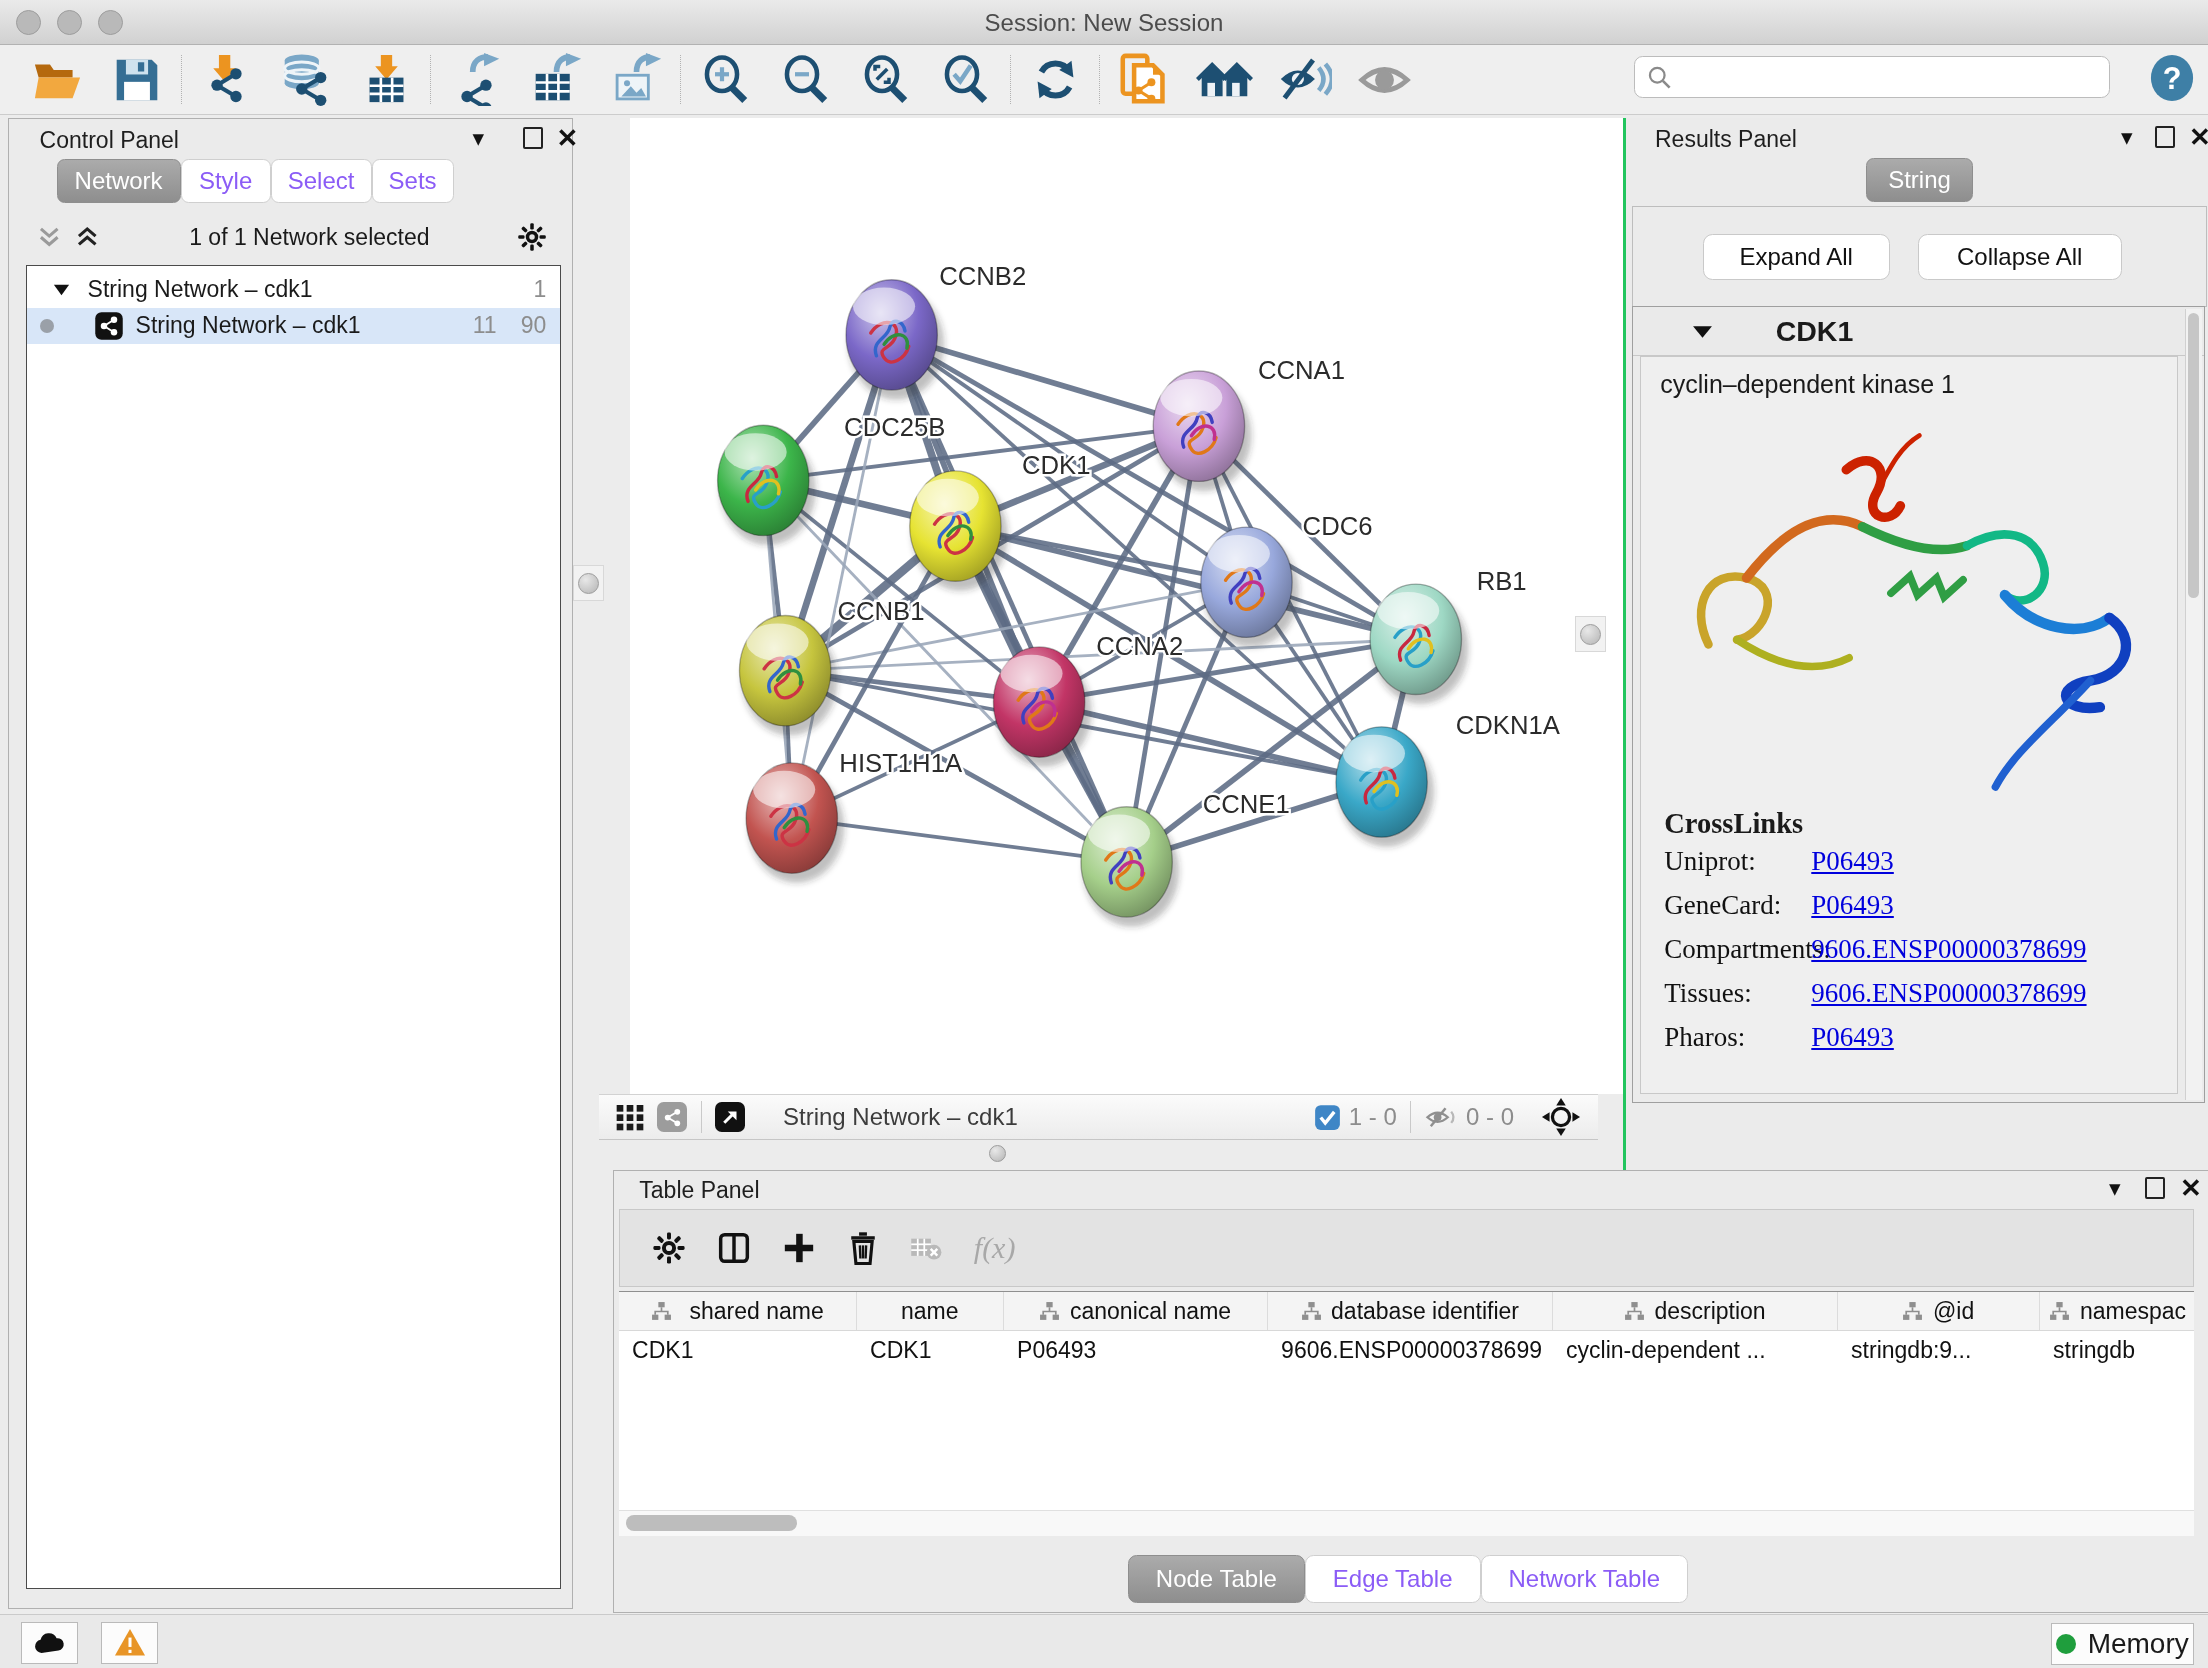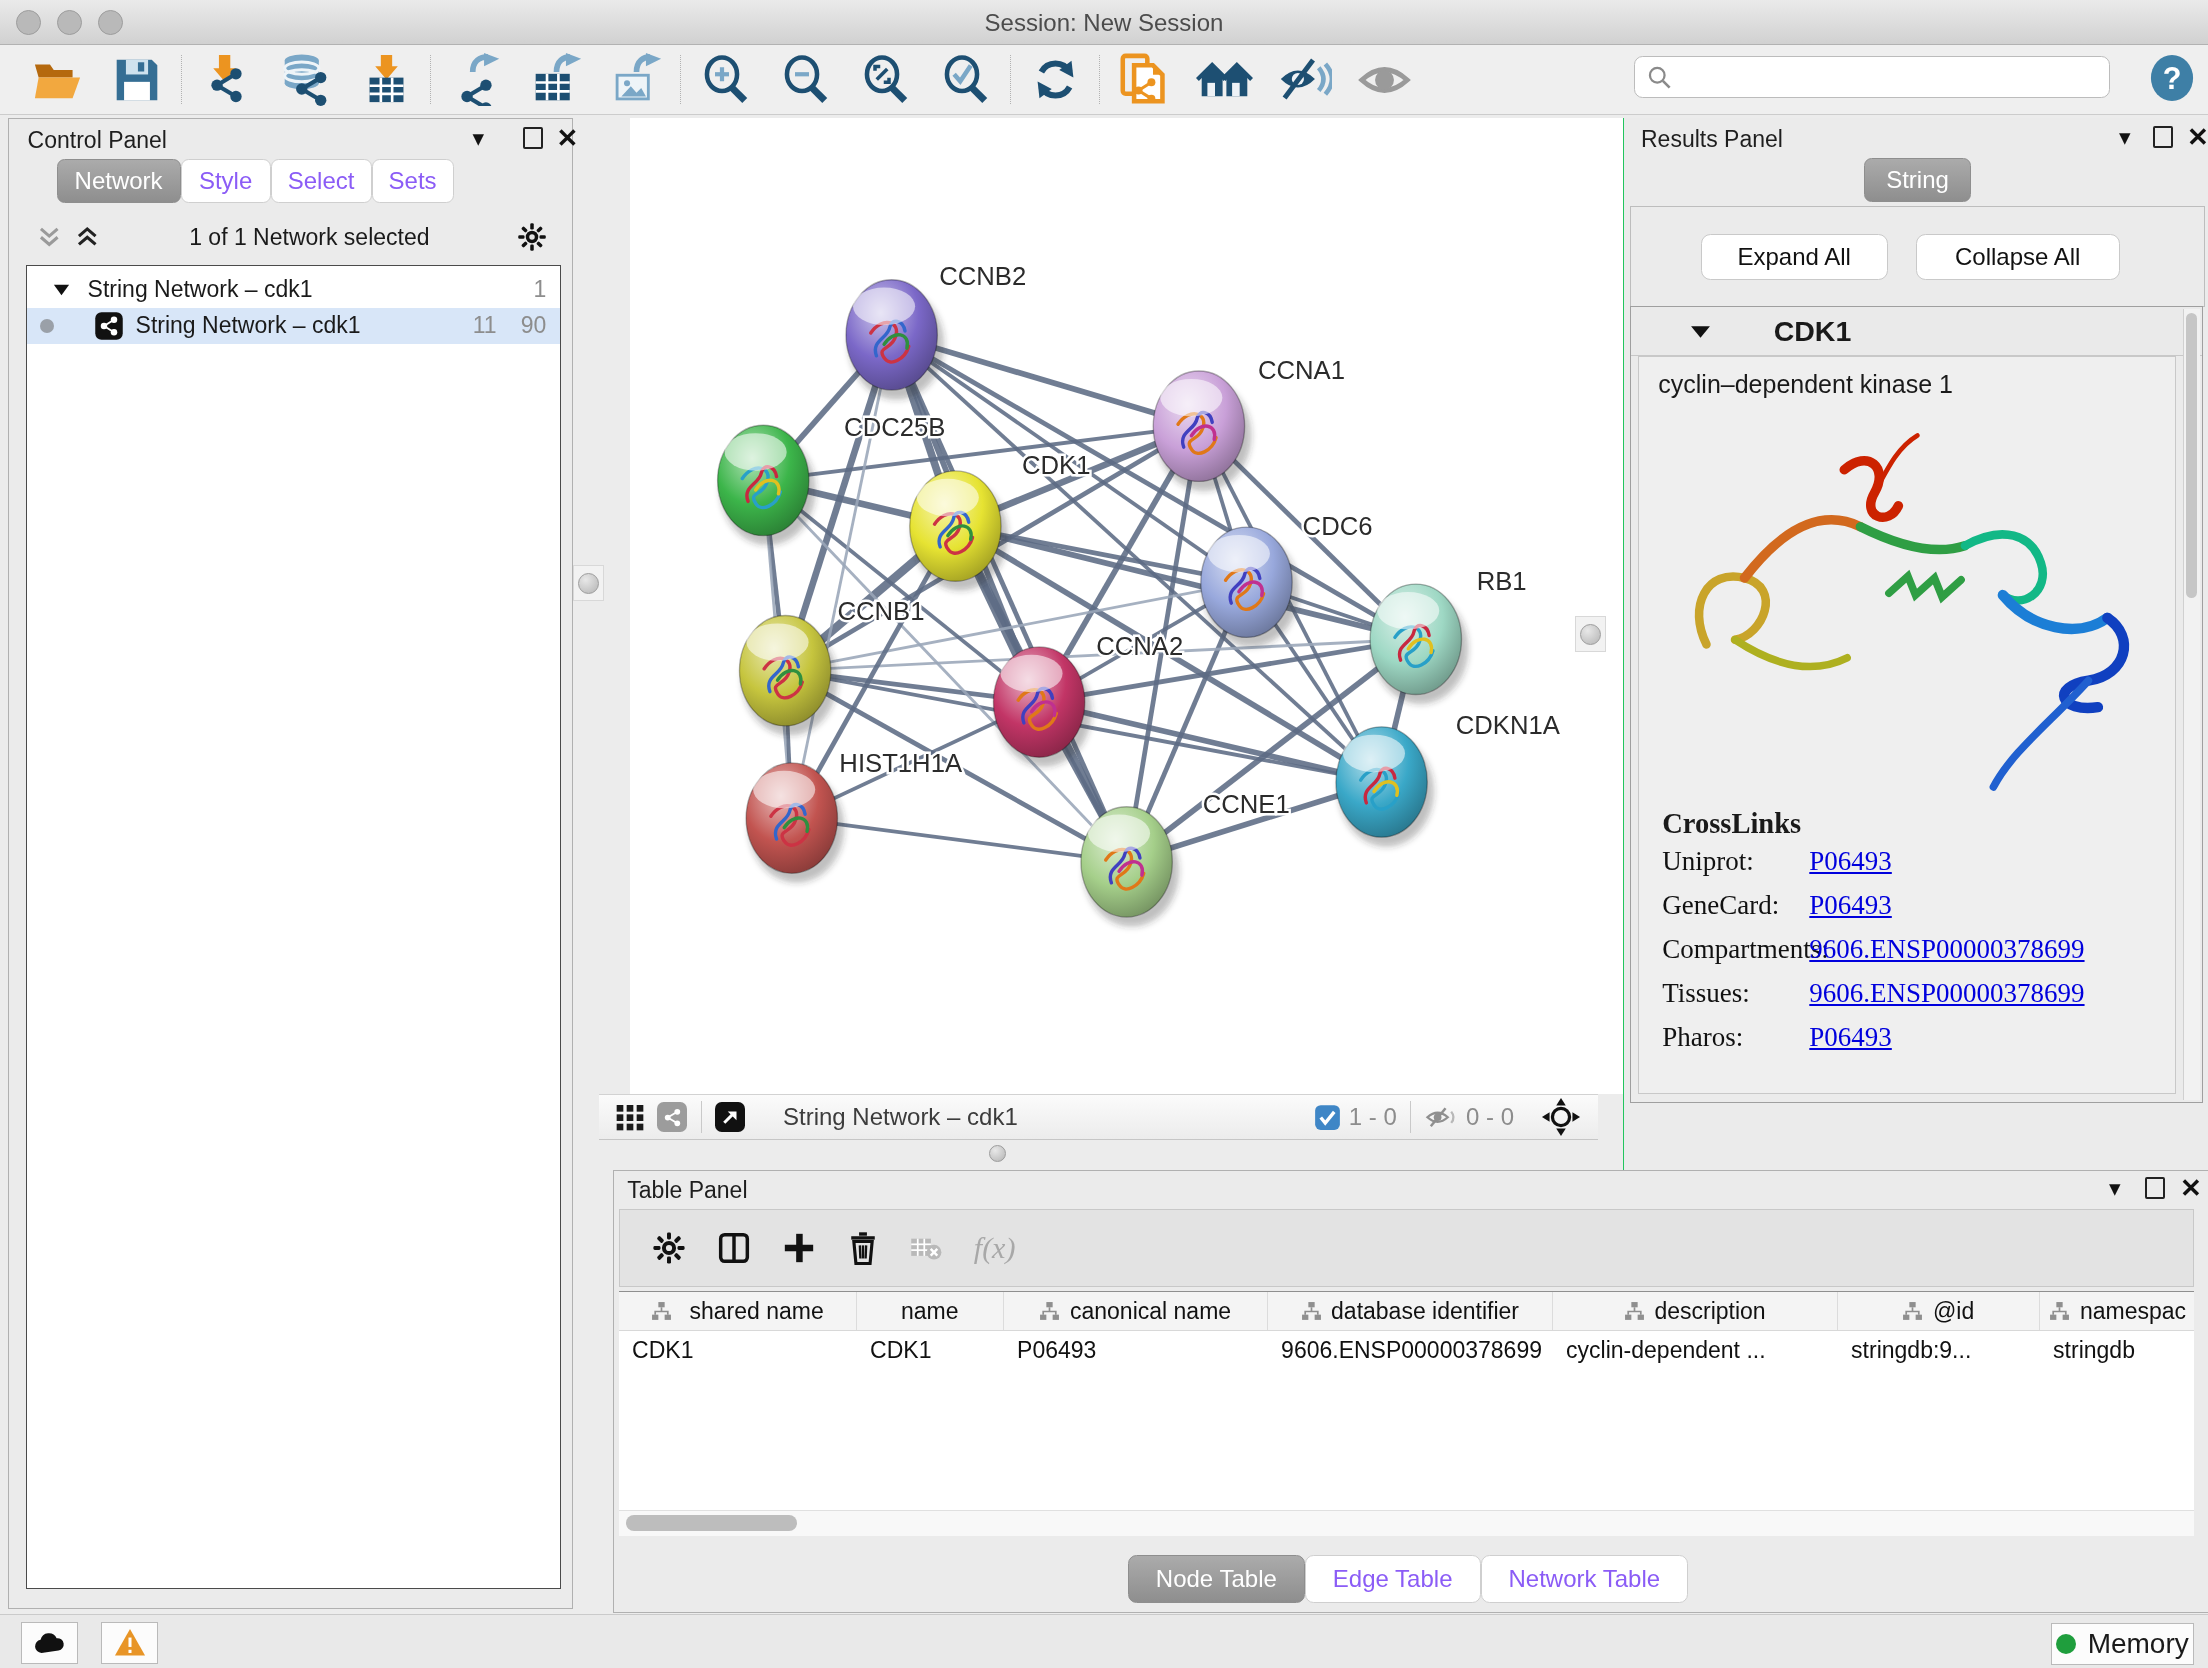--- a/index.html
+++ b/index.html
@@ -13,21 +13,21 @@
   #win-title{width:100%;text-align:center;top:8.6px;font-size:24px;color:#4c4c4c;}
   
   #main-toolbar{left:0;top:45px;width:2208px;height:69px;background:#efefef;border-bottom:1px solid #cccccc;
                 display:flex;align-items:center;}
   .tbi{width:80px;height:57px;display:flex;align-items:center;justify-content:center;flex:0 0 auto;}
   .tbsep{width:1px;height:49px;border-left:1.9px dotted #b2b2b2;margin:0 3.8px;flex:0 0 auto;}
   #toolbar-search{left:1634px;top:56px;width:476px;height:42px;background:#fff;border:1.9px solid #bcbcbc;
                   border-radius:8.6px;display:flex;align-items:center;padding-left:11.4px;box-sizing:border-box;}
   #toolbar-search input{border:none;outline:none;font-size:23px;width:409px;margin-left:9.5px;background:transparent;}
   
-  .panel-title{font-size:23px;color:#1e1e1e;}
+  .panel-title{font-size:23px;color:#1e1e1e;margin-left:12px;}
   .caret{font-size:23px;color:#111;}
   .float-btn{width:16px;height:18px;border:2.4px solid #222;border-radius:1.9px;}
   .close-btn{font-size:26px;font-weight:bold;color:#111;line-height:1;}
   .tab{height:42px;display:flex;align-items:center;justify-content:center;font-size:24px;
        background:#fff;border:1px solid #cfcfcf;color:#8b5cf6;}
   .tab.sel{background:linear-gradient(#ababab,#8e8e8e);color:#fff;border-color:#8e8e8e;}
   #control-panel{left:7.6px;top:118px;width:565px;height:1491px;background:#ebebeb;border:1px solid #b0b0b0;box-sizing:border-box;}
   #cp-tabs{left:49px;top:40px;display:flex;}
   .cp-bar{left:9.5px;top:95px;width:544px;height:46px;display:flex;align-items:center;}
   #cp-tree{left:17px;top:146px;width:535px;height:1324px;background:#fff;border:1.9px solid #4a4a4a;box-sizing:border-box;}
@@ -37,21 +37,21 @@
   #net-canvas{left:599px;top:118px;width:999px;height:976px;background:#fff;margin-left:31px;}
   #net-toolbar{left:599px;top:1094px;width:999px;height:44px;background:linear-gradient(#fbfbfb,#ececec);
                border-top:1px solid #d2d2d2;border-bottom:1px solid #c6c6c6;display:flex;align-items:center;}
   .badge{width:30px;height:30px;border-radius:6.7px;display:flex;align-items:center;justify-content:center;flex:0 0 auto;}
   .nt-sep{width:1px;height:32px;background:#c9c9c9;margin:0 13.3px;flex:0 0 auto;}
   .nt-count{font-size:24px;color:#8c8c8c;margin-left:7.6px;}
   
   .sp-handle{width:28.5px;height:34px;background:#f2f2f2;border:1px solid #d8d8d8;display:flex;align-items:center;justify-content:center;}
   .sp-dot{width:19px;height:19px;border-radius:50%;background:radial-gradient(circle at 35% 30%,#e8e8e8,#b4b4b4);border:1px solid #9c9c9c;}
   
-  #results-panel{left:1623px;top:118px;width:586px;height:1052px;background:#ebebeb;border-left:1px solid #22c55e;box-sizing:border-box;}
+  #results-panel{left:1623px;top:118px;width:586px;height:1052px;background:#ebebeb;border-left:3px solid #22c55e;box-sizing:border-box;}
   .rp-btn{height:44px;background:#fff;border:1px solid #c9c9c9;border-radius:9.5px;display:flex;align-items:center;
           justify-content:center;font-size:24px;color:#111;}
   #rp-box{left:5.7px;top:88px;width:573px;height:99px;border:1px solid #bdbdbd;}
   #rp-scroll{left:5.7px;top:188px;width:573px;height:797px;border:1px solid #9f9f9f;background:#ebebeb;box-sizing:border-box;}
   #rp-inner{left:7.6px;top:49px;width:538px;height:738px;background:#efefef;border:1px solid #c8c8c8;box-sizing:border-box;}
   .xl-row{display:flex;font-family:"Liberation Serif",serif;font-size:27px;height:44px;align-items:center;}
   .xl-label{width:147px;color:#111;padding-left:23px;}
   .xl-value{color:#0000dd;text-decoration:underline;}
   #rp-vscroll{right:1.9px;top:1.9px;width:16px;height:791px;background:#f2f2f2;border-left:1px solid #d0d0d0;}
   #rp-thumb{left:1.9px;top:3.8px;width:11.4px;height:285px;background:#c6c6c6;border-radius:5.7px;}

